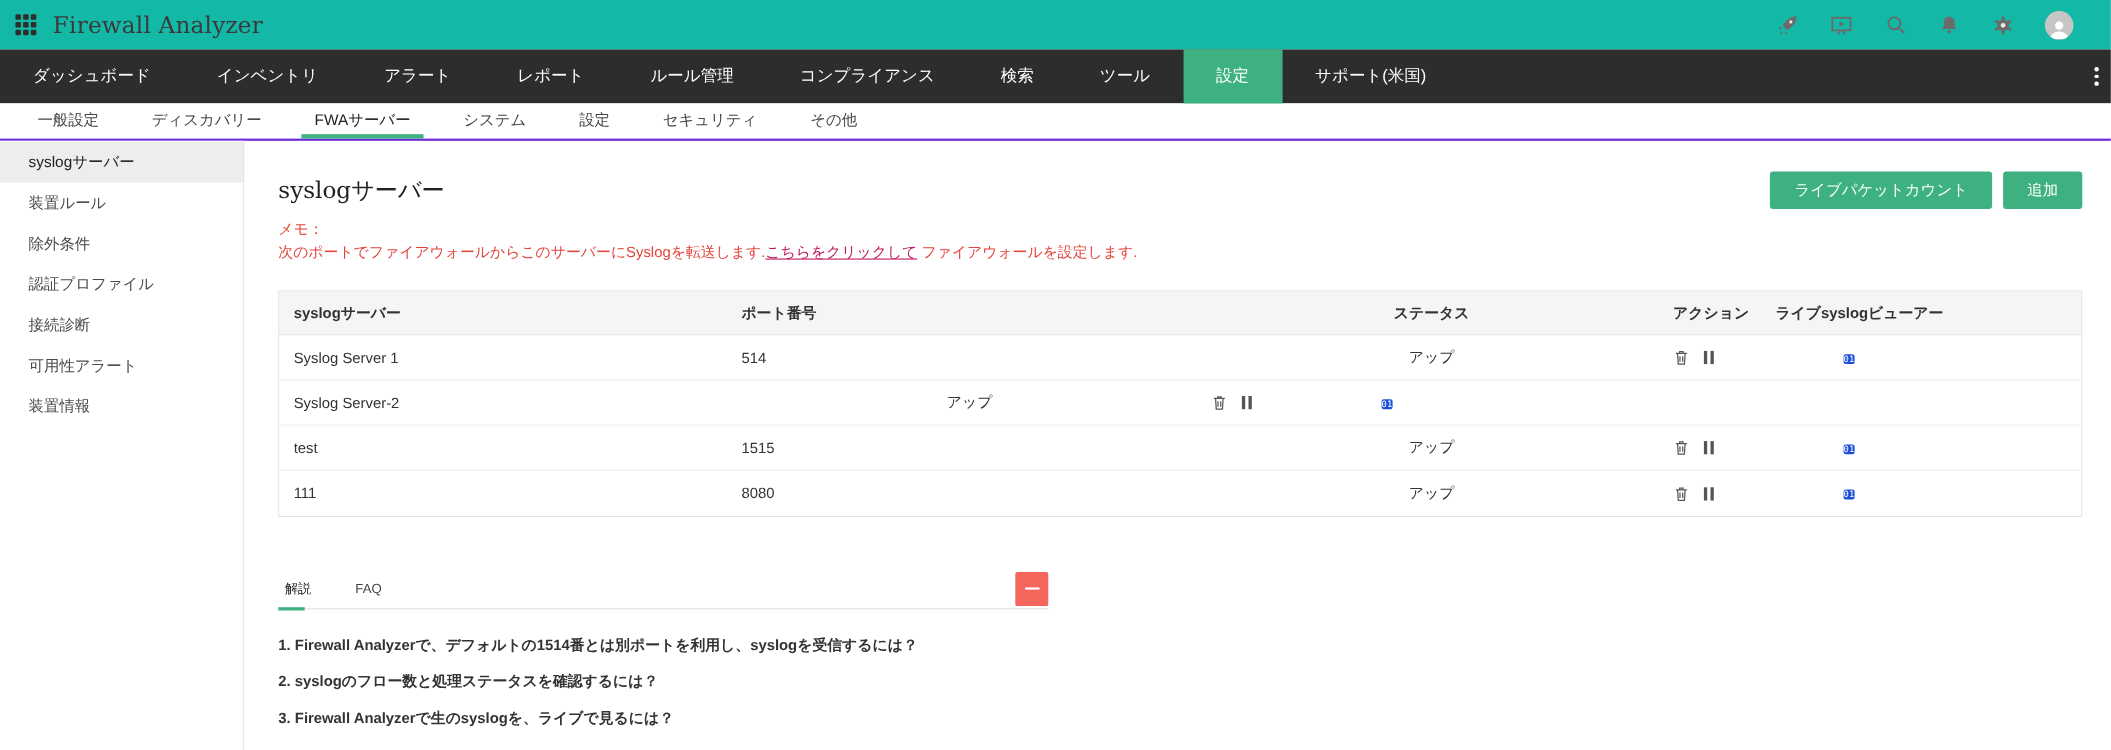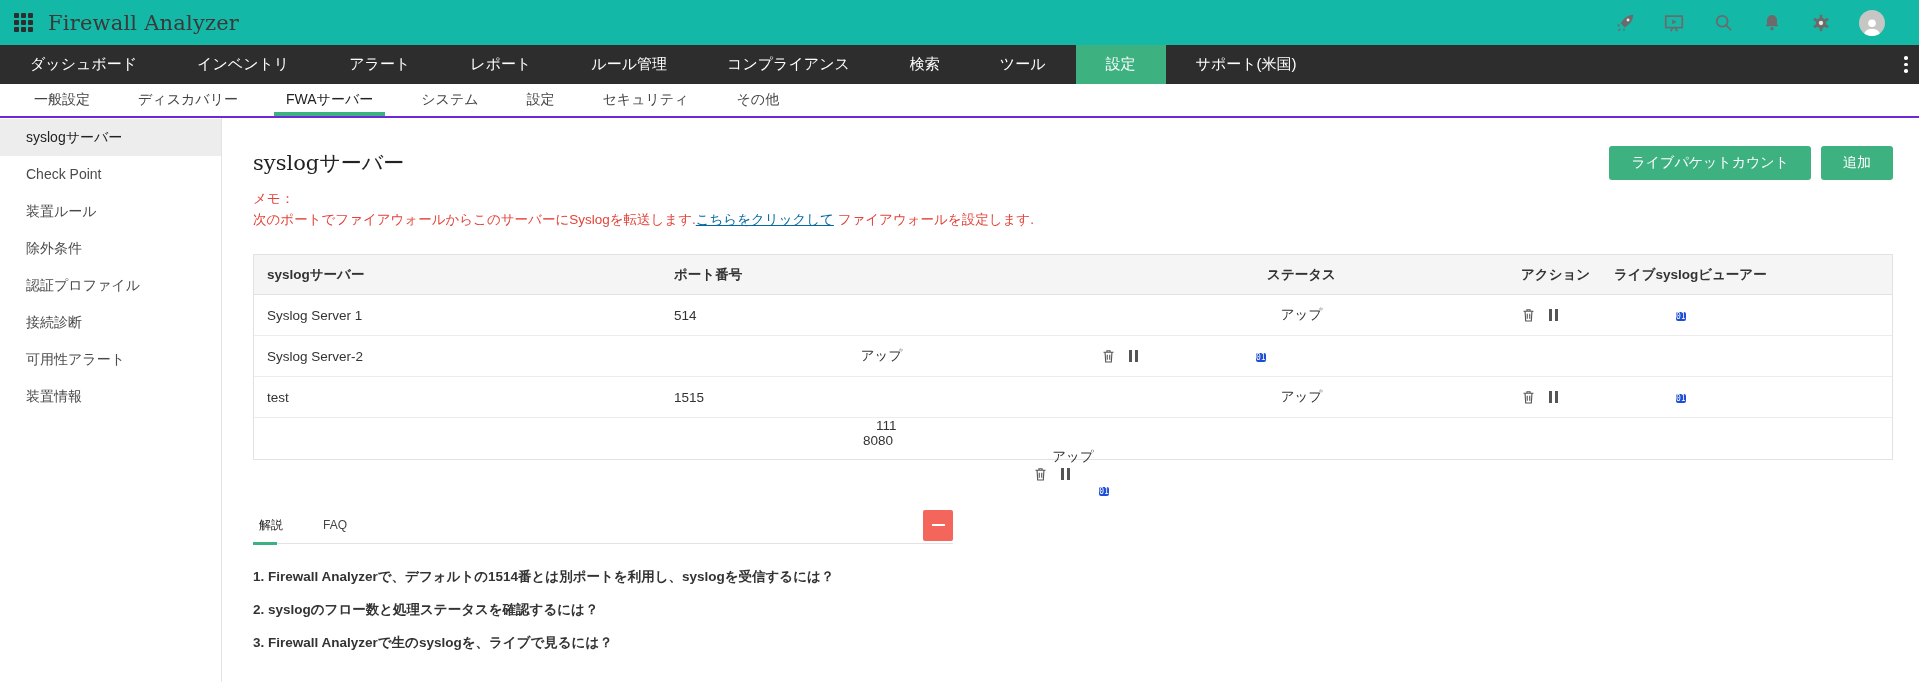--- a/index.html
+++ b/index.html
@@ -10,21 +10,21 @@
   .topbar { height:45px; background:#14b8a6; display:flex; align-items:center; padding:0 34px 0 14px;text-align:right; }
   .grid-icon { width:19px; height:19px; display:grid; grid-template-columns:repeat(3,1fr); gap:2.5px; cursor:pointer; }
   .grid-icon i { background:#2d2d2d; border-radius:1px; }
   .app-title { font-family:"DejaVu Serif","Liberation Serif",serif; font-size:21px; font-weight:normal;
     color:#3a3a3a; margin-left:15px; letter-spacing:.2px; }
   .topbar-icons { margin-left:auto; display:flex; align-items:center; gap:27px; }
   .topbar-icons .tico { width:22px; height:22px; display:flex; align-items:center; justify-content:center; cursor:pointer; }
   .avatar { width:26px; height:26px; border-radius:50%; background:#c6c6c4; overflow:hidden; display:flex; align-items:flex-end; justify-content:center; }
 
   
-  .mainnav { height:39px; background:#2d2d2d; display:flex; align-items:stretch; }
+  .mainnav { height:49px; background:#2d2d2d; display:flex; align-items:stretch; }
   .nav-item { display:flex; align-items:center; padding:0 30px; color:#fff; font-size:15px; cursor:pointer; white-space:nowrap; }
   .nav-item.active { background:#3eb181; }
   .kebab { margin-left:auto; display:flex; flex-direction:column; justify-content:center; align-items:center; gap:3px; width:26px; cursor:pointer; }
   .kebab i { width:3.5px; height:3.5px; border-radius:50%; background:#fff; }
 
   
   .subnav { height:34px; background:#fff; border-bottom:2px solid #6d28d9; display:flex; align-items:stretch; padding-left:10px; }
   .subnav-item { display:flex; align-items:center; padding:0 24px; font-size:14px; color:#444; cursor:pointer; position:relative; white-space:nowrap; }
   .subnav-item.active { color:#222; }
   .subnav-item.active::after { content:""; position:absolute; left:12px; right:12px; bottom:0; height:4px; background:#3eb181; }
@@ -36,27 +36,27 @@
   .side-item.active { background:#ededed; color:#222; }
 
   .main { flex:1; padding:28px 26px 0 31px; }
   .title-row { display:flex; align-items:center; }
   .page-title { font-family:"DejaVu Serif","Liberation Serif",serif; font-size:21px; font-weight:normal; color:#222; }
   .btn-group { margin-left:auto; display:flex; gap:10px; }
   .btn-green { background:#3eb181; color:#fff; border:none; border-radius:3px; font-size:14px;
     padding:8px 22px; cursor:pointer; font-family:inherit; white-space:nowrap; }
 
   .note { margin-top:8px; font-size:13.5px; line-height:21px; color:#e3433a; }
-  .note a { color:#0369a1; text-decoration:underline; cursor:pointer; }
+  .note a { color:#be185d; text-decoration:underline; cursor:pointer; }
 
   
   .tbl { margin-top:24px; border:1px solid #e2e2e2; }
   .tr { display:flex; align-items:center; height:41px; background:#fff; border-bottom:1px solid #ececec; }
   .tr.head { height:40px; background:#f5f5f5; border-bottom:1px solid #e2e2e2; font-weight:bold; font-size:13.5px; color:#333; }
-  .tr:last-child { border-bottom:none;flex-direction:column; }
+  .tr:last-child { border-bottom:none; }
   .td { font-size:13.5px; color:#333; }
   .c1 { width:420px; padding-left:13px; }
   .c2 { width:420px; }
   .c3 { width:415px;text-align:center; }
   .c4 { width:105px; padding-left:12px; display:flex; align-items:center; gap:13px; }
   .c5 { flex:1; padding-left:0; }
   .head .c4 { padding-left:12px; }
   .pause { display:inline-flex; gap:3px; cursor:pointer; }
   .pause i { width:3px; height:12px; background:#555; }
   .trash { cursor:pointer; display:inline-flex; }
@@ -166,21 +166,20 @@
     <div class="subnav-item">システム</div>
     <div class="subnav-item">設定</div>
     <div class="subnav-item">セキュリティ</div>
     <div class="subnav-item">その他</div>
   </div>
 
   <div class="body-row">
 
     <aside class="sidebar">
       <div class="side-item active">syslogサーバー</div>
-      <div class="side-item">Check Point</div>
       <div class="side-item">装置ルール</div>
       <div class="side-item">除外条件</div>
       <div class="side-item">認証プロファイル</div>
       <div class="side-item">接続診断</div>
       <div class="side-item">可用性アラート</div>
       <div class="side-item">装置情報</div>
     </aside>
 
     <main class="main">
       <div class="title-row">

